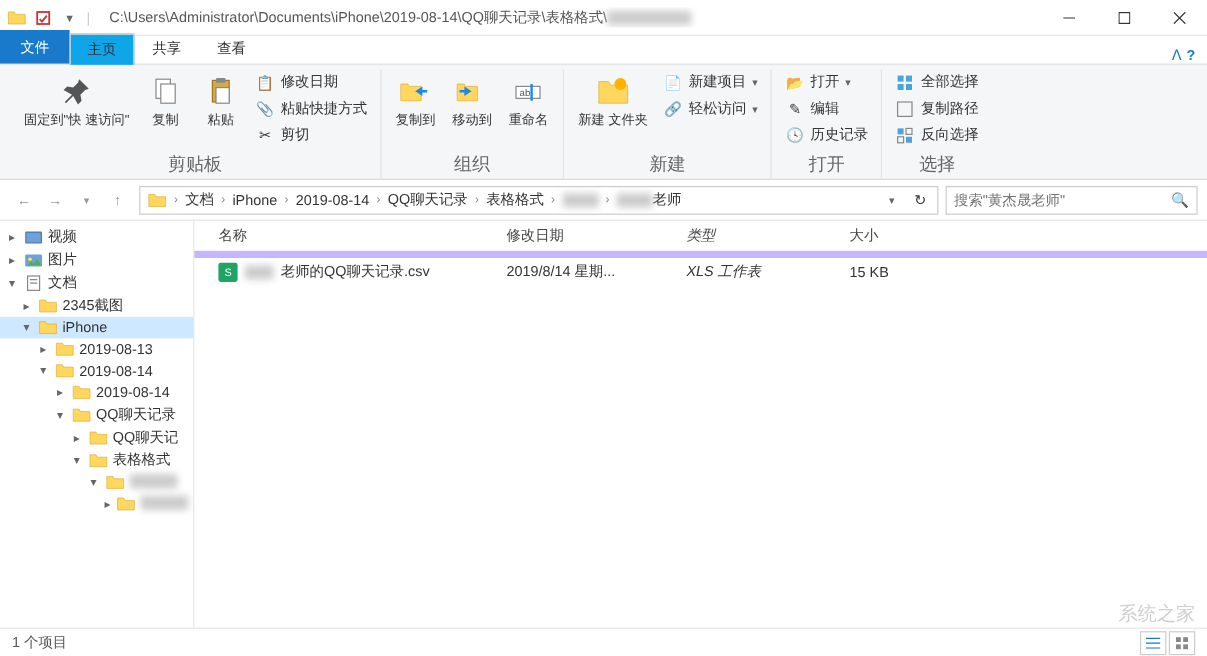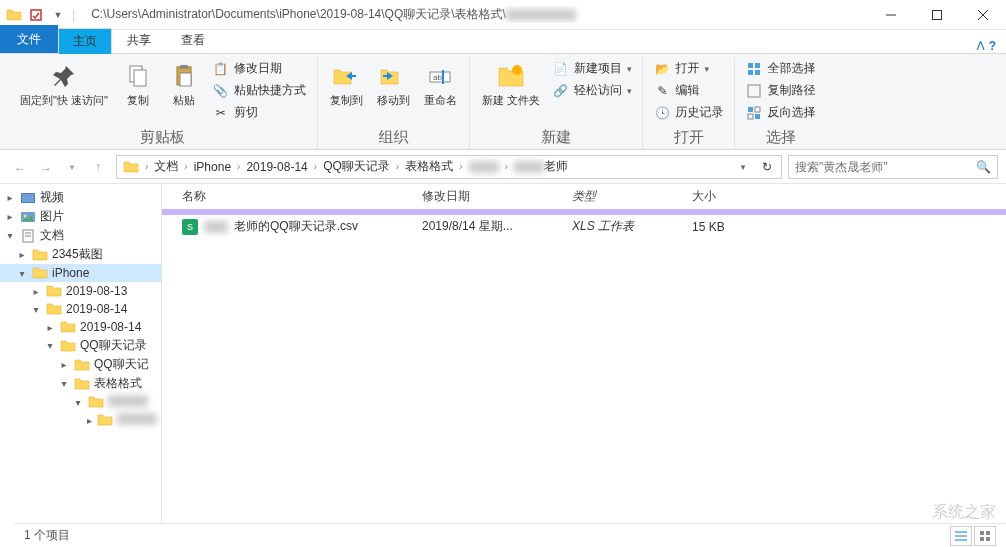--- a/index.html
+++ b/index.html
@@ -51,27 +51,27 @@
 .indent-3 { padding-left: 44px; }
 .indent-4 { padding-left: 58px; }
 .indent-5 { padding-left: 72px; }
 .indent-6 { padding-left: 86px; }
 
 .filelist { flex: 1; display: flex; flex-direction: column; }
 .fl-header { display: flex; border-bottom: 6px solid #c4b5fd; padding: 4px 0; font-size: 12px; color: #444; }
 .fl-col-name { width: 260px; padding-left: 20px; }
 .fl-col-date { width: 150px; }
 .fl-col-type { width: 120px; font-style: italic; }
-.fl-col-size { width: 100px; }
+.fl-col-size { width: 100px; margin-left: 16px; }
 .fl-row { display: flex; padding: 3px 0; font-size: 12px; align-items: center; cursor: pointer; }
 .fl-name { width: 260px; padding-left: 20px; display: flex; align-items: center; gap: 6px; }
 .fl-ico { width: 16px; height: 16px; background: #1fa463; color: #fff; font-size: 9px; display: flex; align-items: center; justify-content: center; border-radius: 2px; }
 .blurred { filter: blur(3px); background: #ccc; border-radius: 2px; display: inline-block; }
 
-.statusbar { height: 24px; border-top: 1px solid #e5e5e5; display: flex; align-items: center; padding: 0 10px; font-size: 12px; color: #555; margin-left: 14px; }
+.statusbar { height: 24px; border-top: 1px solid #e5e5e5; display: flex; align-items: center; padding: 0 10px; font-size: 12px; color: #555; }
 .statusbar-right { margin-left: auto; display: flex; gap: 2px; }
 .view-btn { width: 22px; height: 20px; border: 1px solid #ccc; display: flex; align-items: center; justify-content: center; cursor: pointer; }
 
 .folder-svg { fill: #ffd75e; stroke: #daa520; stroke-width: 0.5; }
 .blue-arrow { fill: #1e88e5; }
 .watermark { position: absolute; right: 10px; bottom: 24px; opacity: 0.4; font-size: 16px; color: #888; pointer-events: none; }
 </style>
 </head>
 <body>
 

